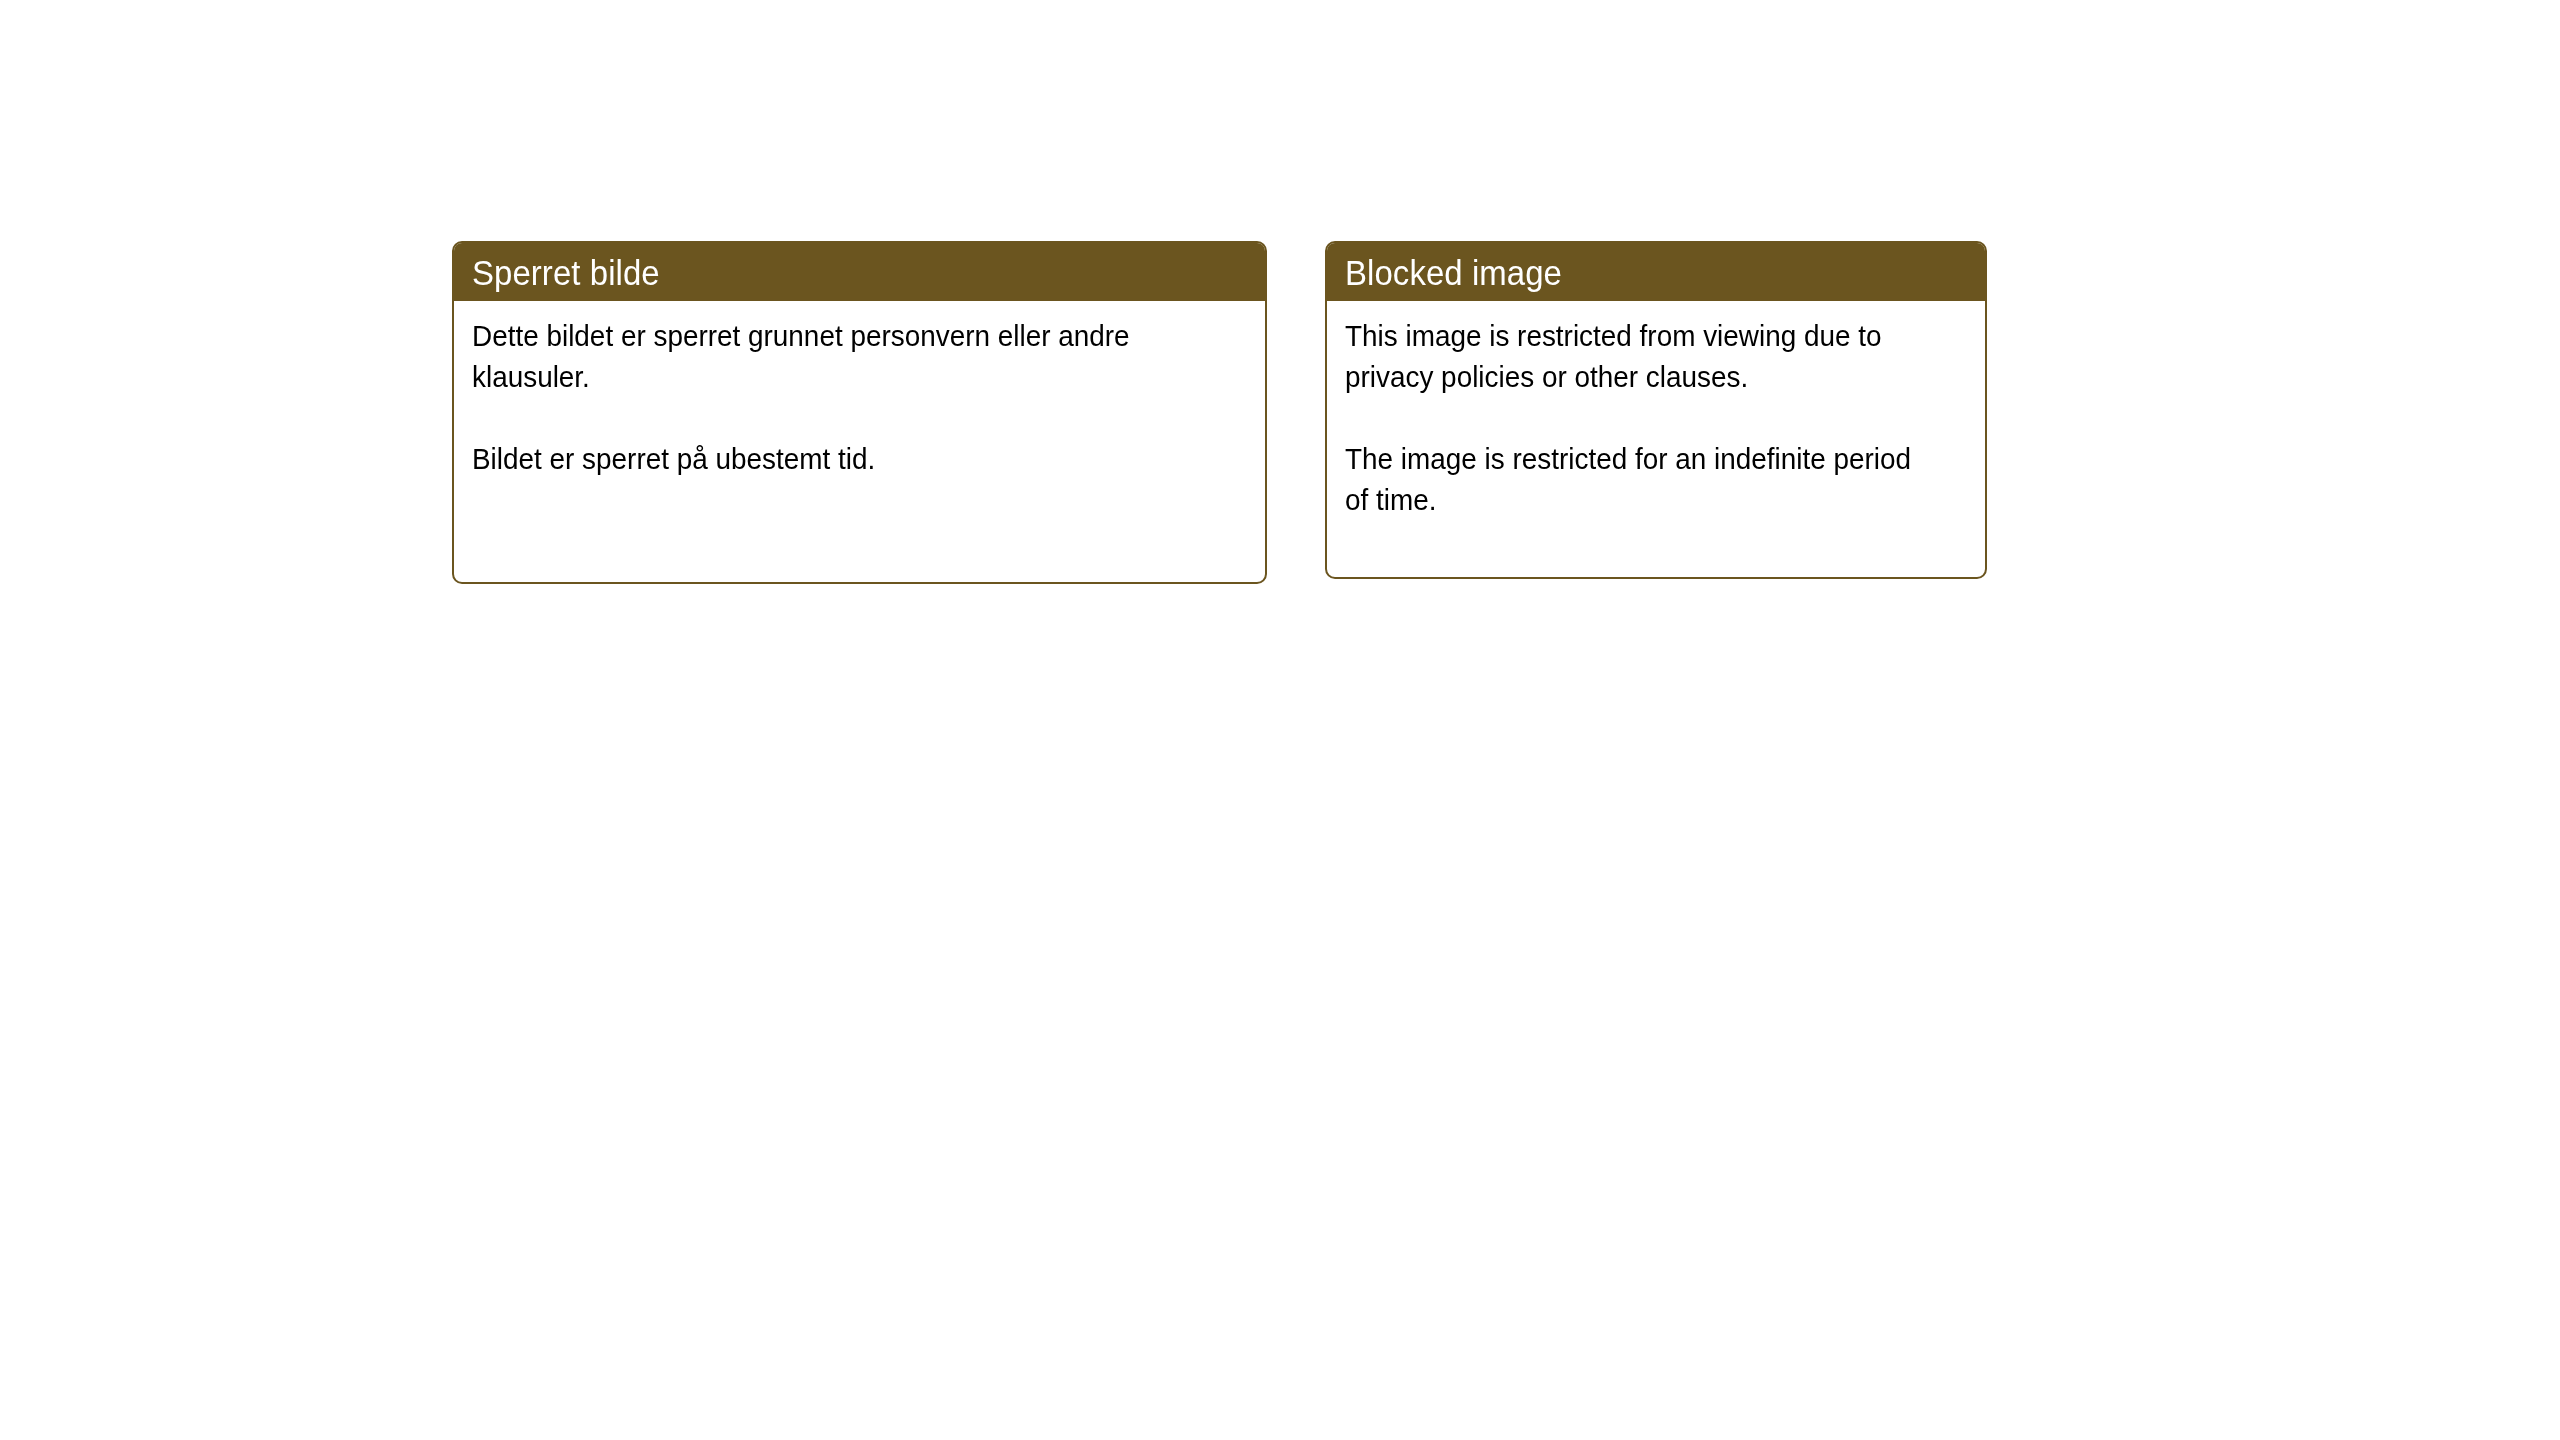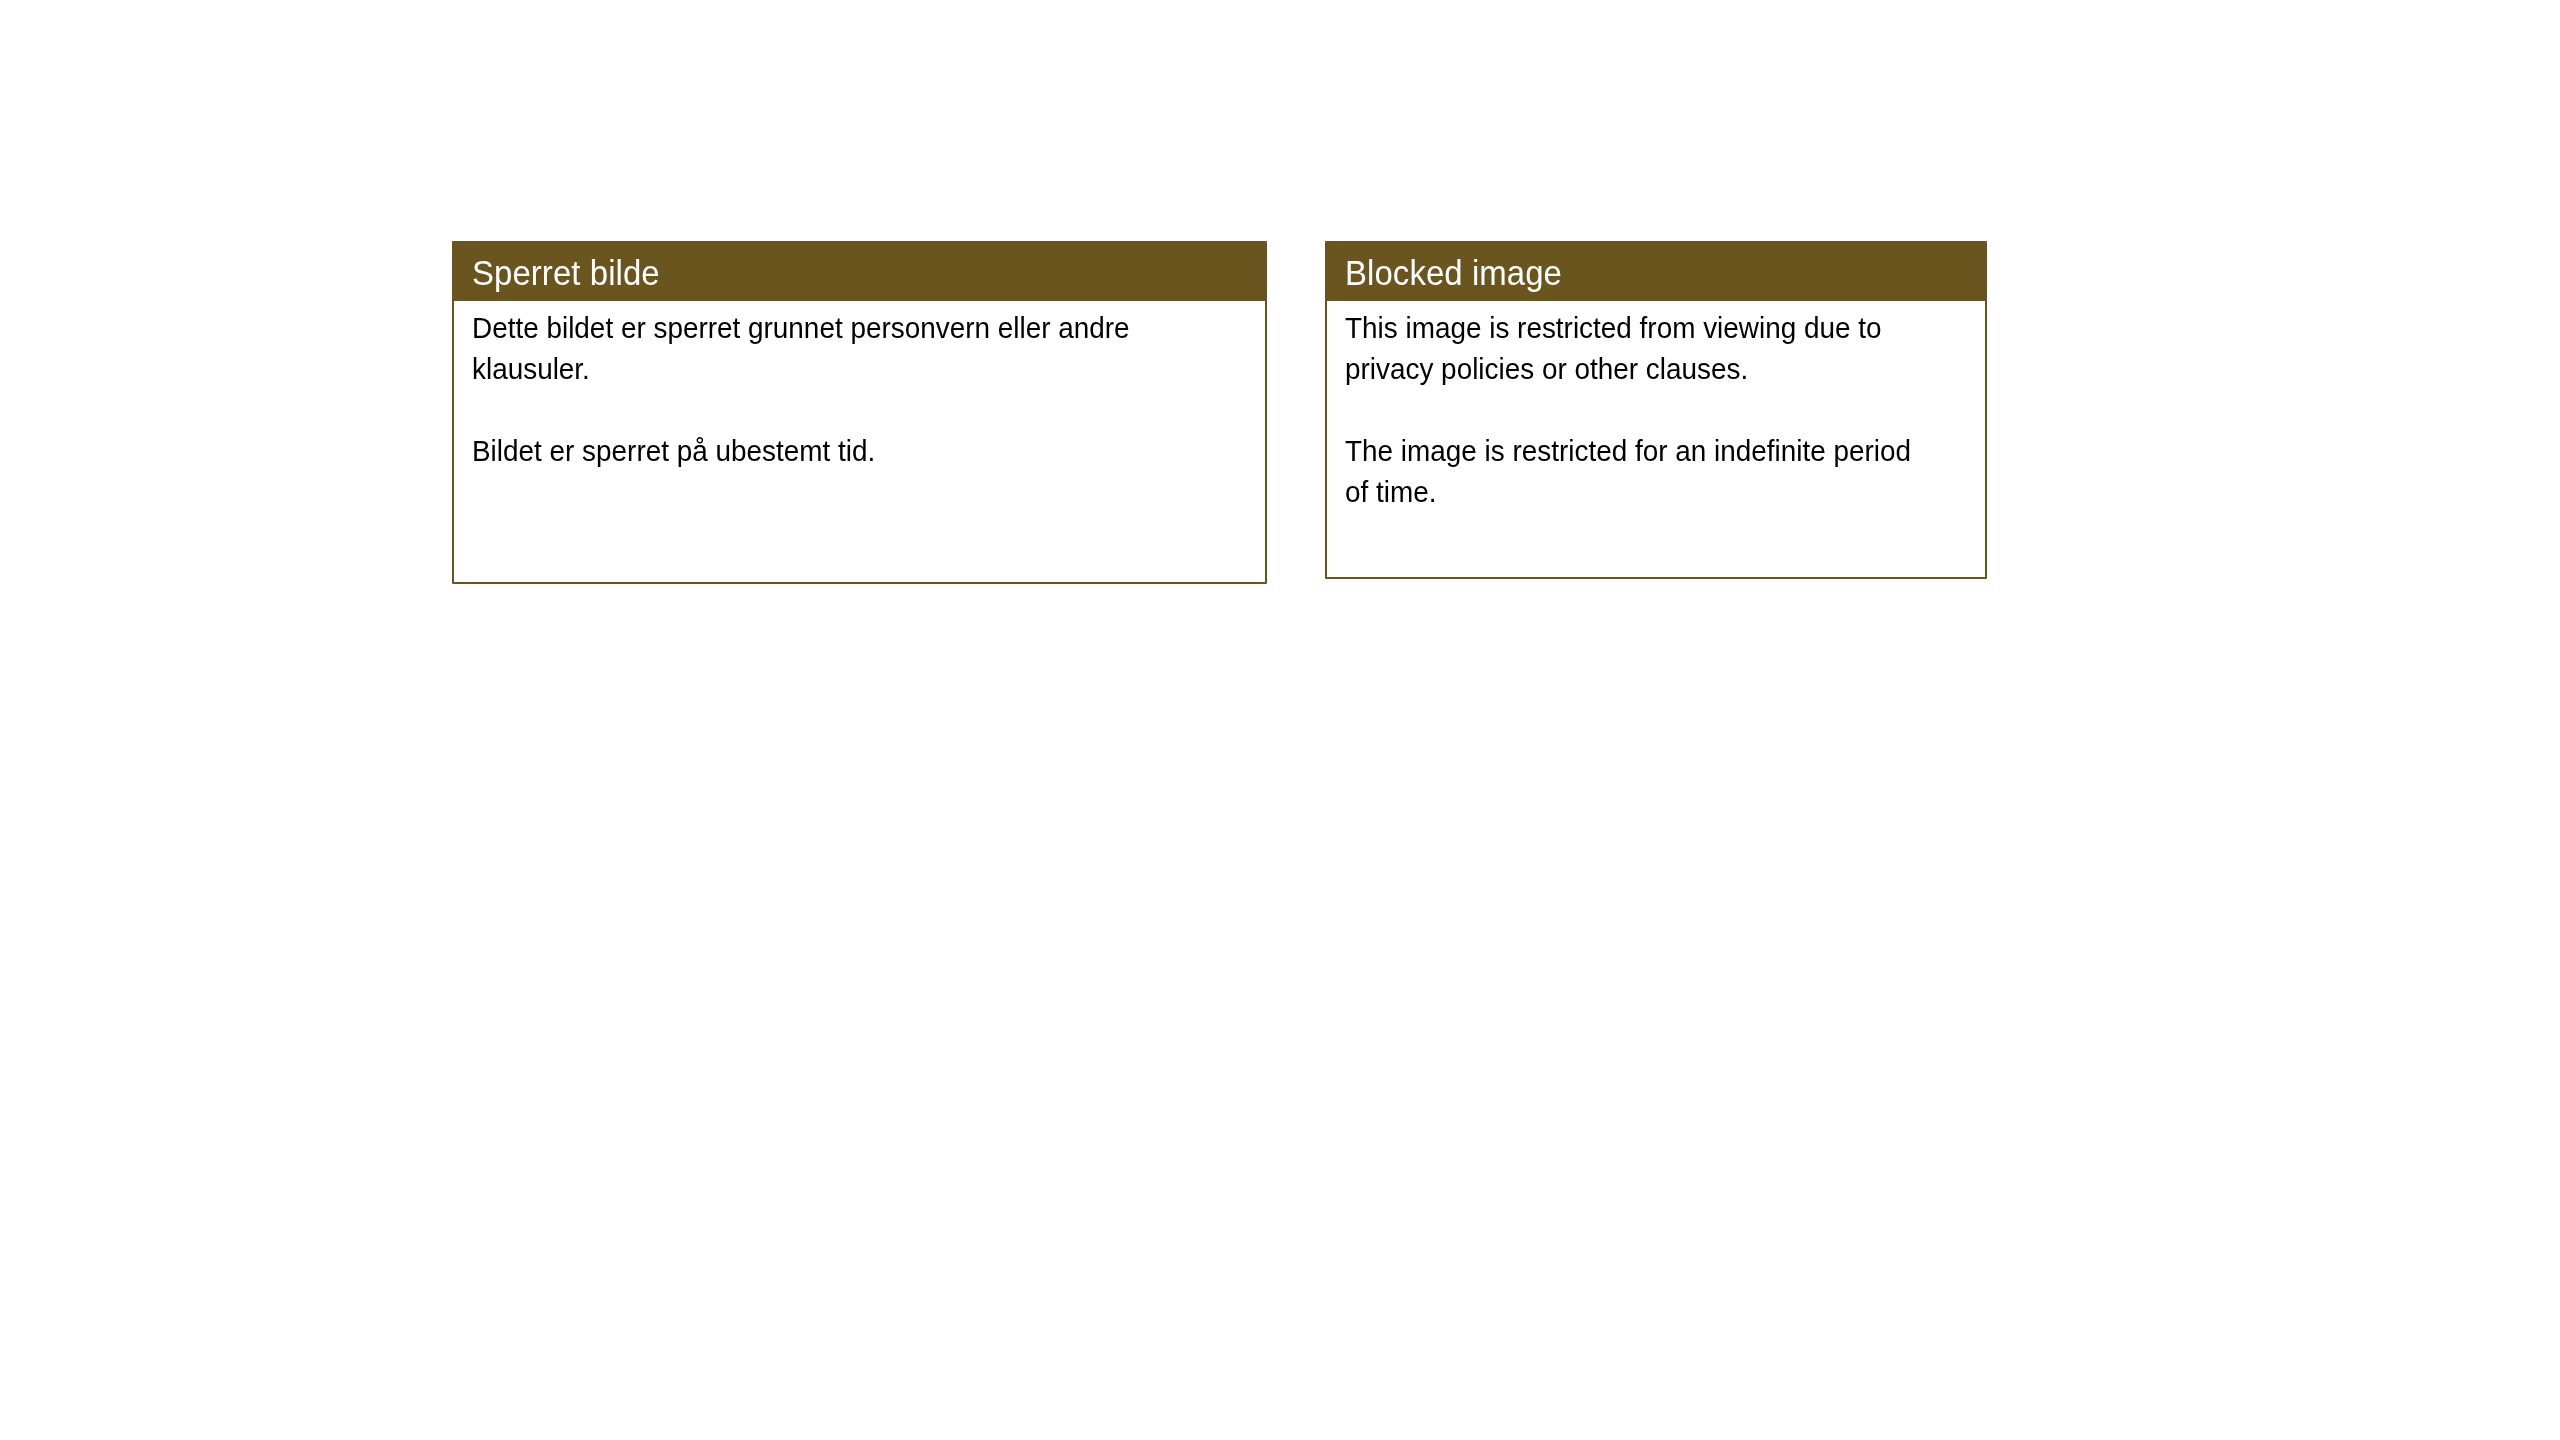--- a/index.html
+++ b/index.html
@@ -15,21 +15,21 @@
     overflow: hidden;
     font-family: "Liberation Sans", "DejaVu Sans", sans-serif;
     -webkit-font-smoothing: antialiased;
   }
 
   .card {
     position: absolute;
     box-sizing: border-box;
     background: #ffffff;
     border: 2px solid #6b551f;
-    border-radius: 1px;
+    border-radius: 10px;
     overflow: hidden;
   }
 
   .card-header {
     background: #6b551f;
     height: 58px;
     display: flex;
     align-items: center;
     box-sizing: border-box;
     padding: 0 0 0 18px;
@@ -42,21 +42,21 @@
     font-family: "Liberation Sans", "DejaVu Sans", sans-serif;
     font-weight: 400;
     letter-spacing: 0.1px;
     white-space: nowrap;
     transform: scaleX(0.94);
     transform-origin: left center;
   }
 
   .card-body {
     box-sizing: border-box;
-    padding: 6px 16px 0 18px;
+    padding: 14px 16px 0 18px;
   }
 
   .card-body p {
     margin: 0;
     color: #000000;
     font-size: 30px;
     line-height: 41px;
     font-family: "Liberation Sans", "DejaVu Sans", sans-serif;
     font-weight: 400;
     transform: scaleX(0.93);

